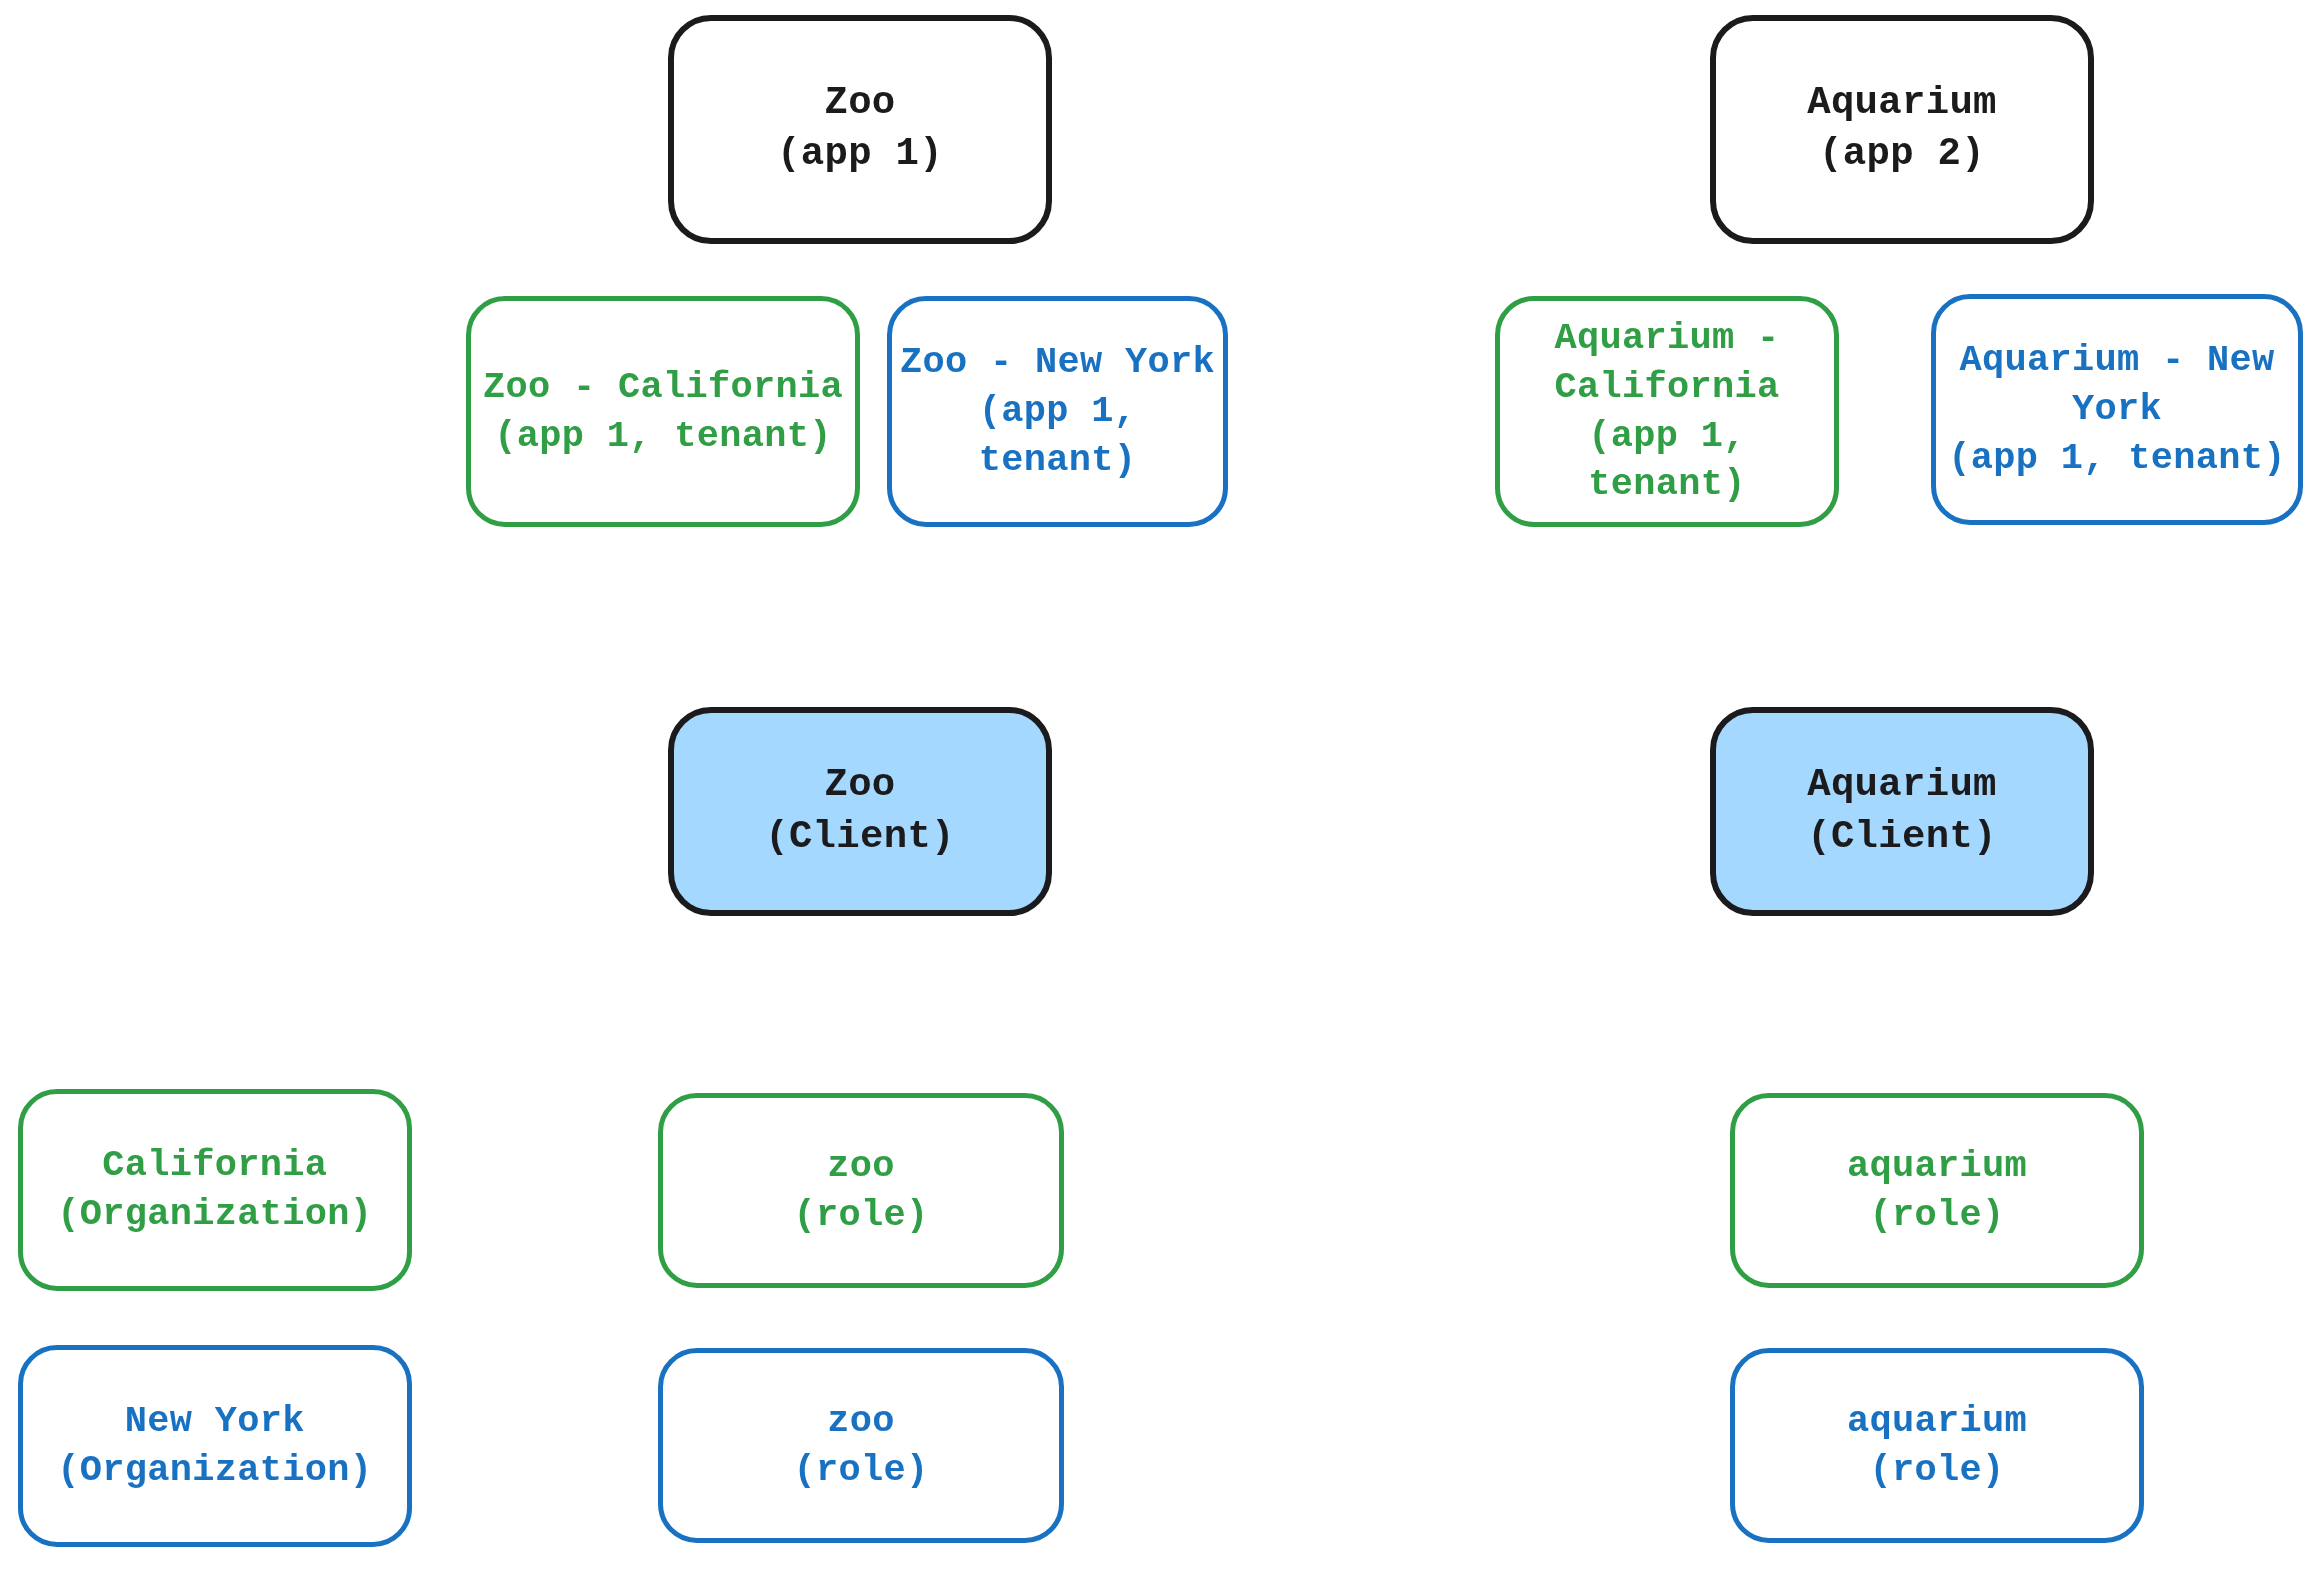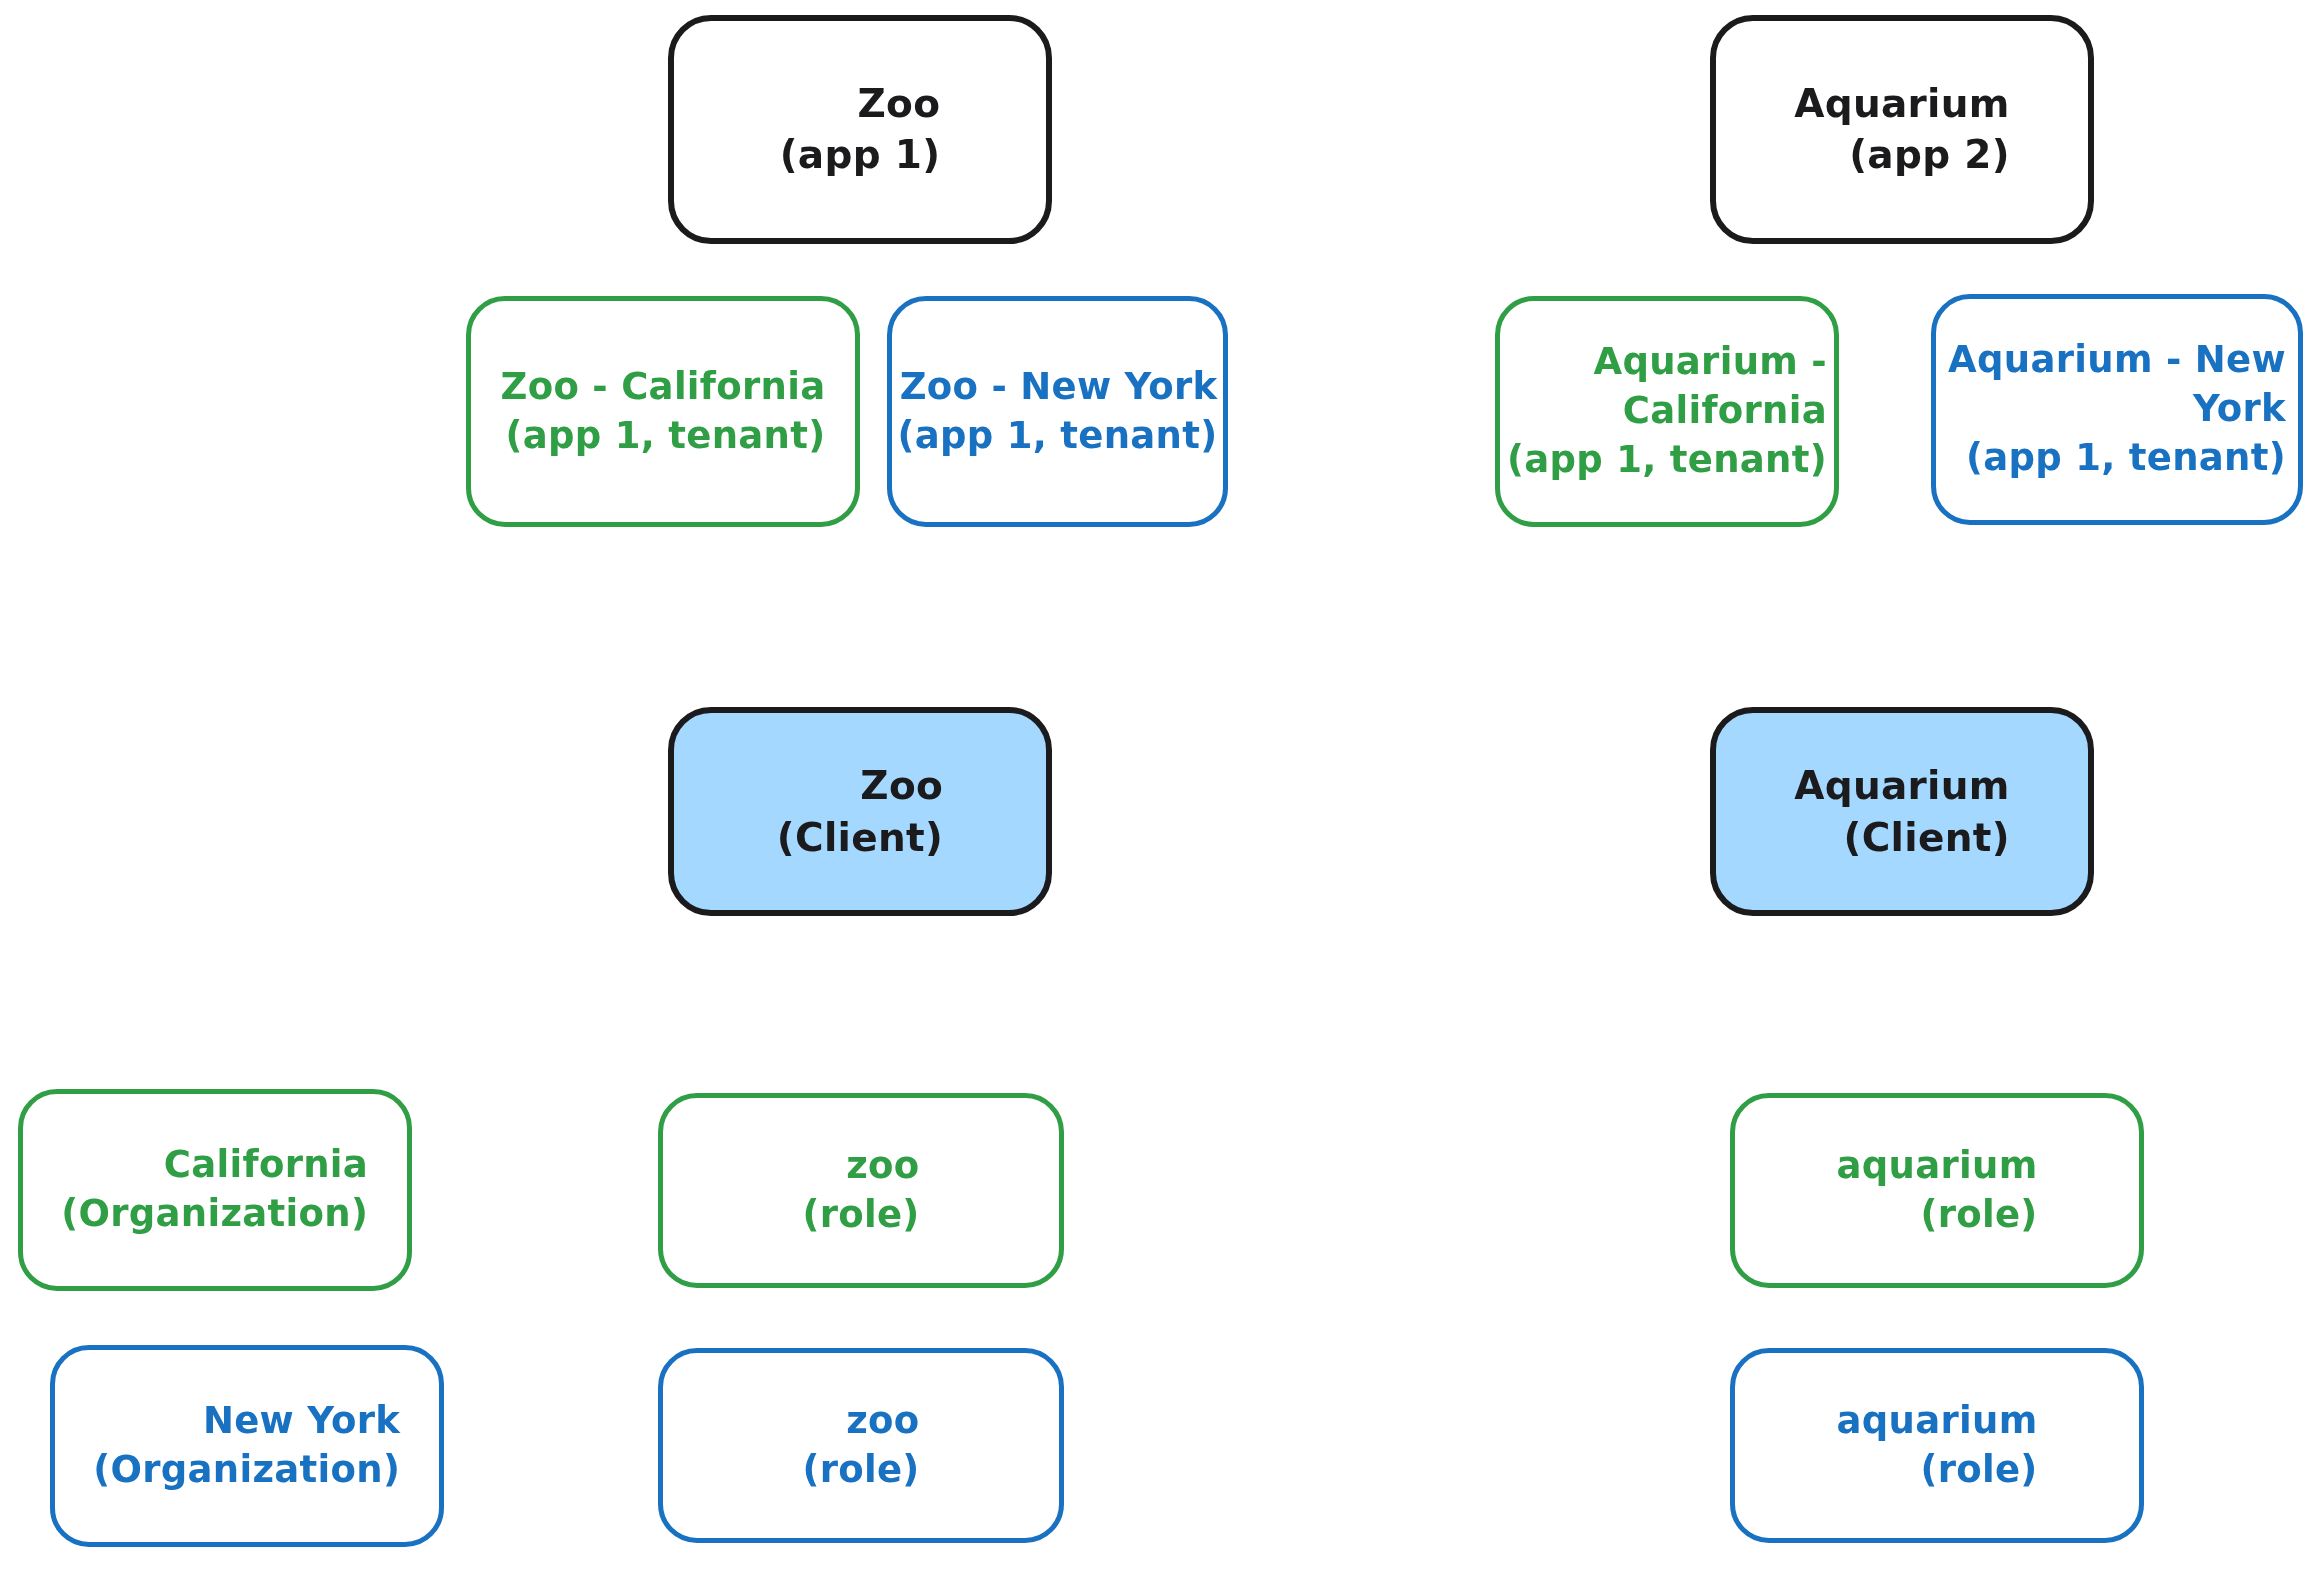--- a/index.html
+++ b/index.html
@@ -20,23 +20,24 @@
     width: 2319px;
     height: 1577px;
   }
 
   .node {
     position: absolute;
     box-sizing: border-box;
     display: flex;
     align-items: center;
     justify-content: center;
-    text-align: right;
+    text-align: center;
     border-style: solid;
     background: #ffffff;
+    font-family: Liberation Mono, monospace;
   }
 
   .node .label {
     display: block;
     white-space: pre-line;
     line-height: 1.32;
     letter-spacing: 0.3px;
     font-weight: 600;
   }
 
@@ -96,21 +97,21 @@
   
   #client-zoo      { left: 668px;  top: 707px; width: 384px; height: 209px; }
   #client-aquarium { left: 1710px; top: 707px; width: 384px; height: 209px; }
 
   
   #org-california { left: 17.7px;   top: 1089px; width: 394px; height: 202px; }
   #role-zoo-green { left: 658px;  top: 1093px; width: 406px; height: 195px; }
   #role-aq-green  { left: 1730px; top: 1093px; width: 414px; height: 195px; }
 
   
-  #org-newyork   { left: 17.7px;   top: 1345px; width: 394px; height: 202px; margin-left: 32px; }
+  #org-newyork   { left: 17.7px;   top: 1345px; width: 394px; height: 202px; }
   #role-zoo-blue { left: 658px;  top: 1348px; width: 406px; height: 195px; }
   #role-aq-blue  { left: 1730px; top: 1348px; width: 414px; height: 195px; }
 </style>
 </head>
 <body>
 
 <div id="canvas">
 
   <div class="node stroke-black" id="app-zoo">
     <span class="label fs-app">Zoo

